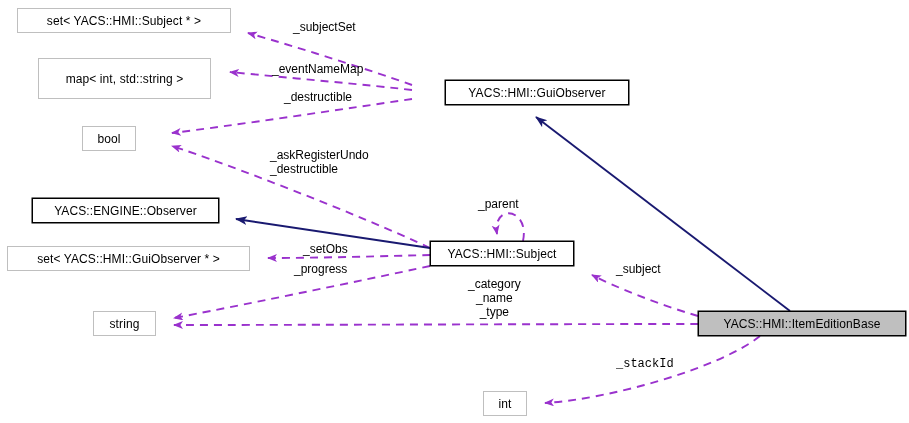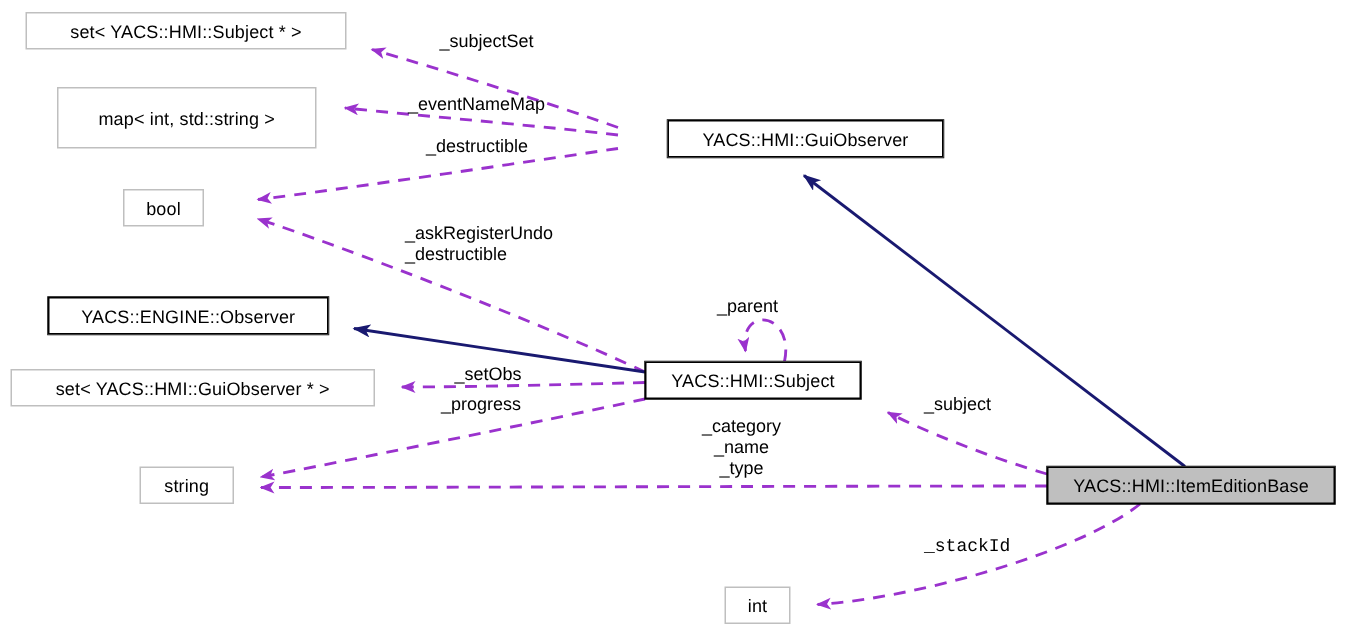--- a/index.html
+++ b/index.html
@@ -113,21 +113,21 @@
   <div class="node-box plain" style="left:82px; top:126px; width:54px;  height:25px;">bool</div>
 
   <div class="node-box plain" style="left:7px;   top:246px; width:243px; height:25px;">set&lt; YACS::HMI::GuiObserver * &gt;</div>
 
   <div class="node-box strong" style="left:32px;  top:198px; width:187px; height:25px;">YACS::ENGINE::Observer</div>
 
   <div class="node-box plain" style="left:93px;  top:311px; width:63px;  height:25px;">string</div>
 
   <div class="node-box strong" style="left:430px; top:241px; width:144px; height:25px;">YACS::HMI::Subject</div>
 
-  <div class="node-box current" style="left:698px; top:311px; width:192px; height:25px;">YACS::HMI::ItemEditionBase</div>
+  <div class="node-box current" style="left:698px; top:311px; width:208px; height:25px;">YACS::HMI::ItemEditionBase</div>
 
   <div class="node-box plain" style="left:483px; top:391px; width:44px;  height:25px;">int</div>
 
   <div class="edge-label" style="left:293px; top:20px;text-align:right;">_subjectSet</div>
 
   <div class="edge-label" style="left:272px; top:62px;">_eventNameMap</div>
 
   <div class="edge-label" style="left:284px; top:90px;">_destructible</div>
 
   <div class="edge-label" style="left: 270px; top: 148px; white-space: pre;">_askRegisterUndo

